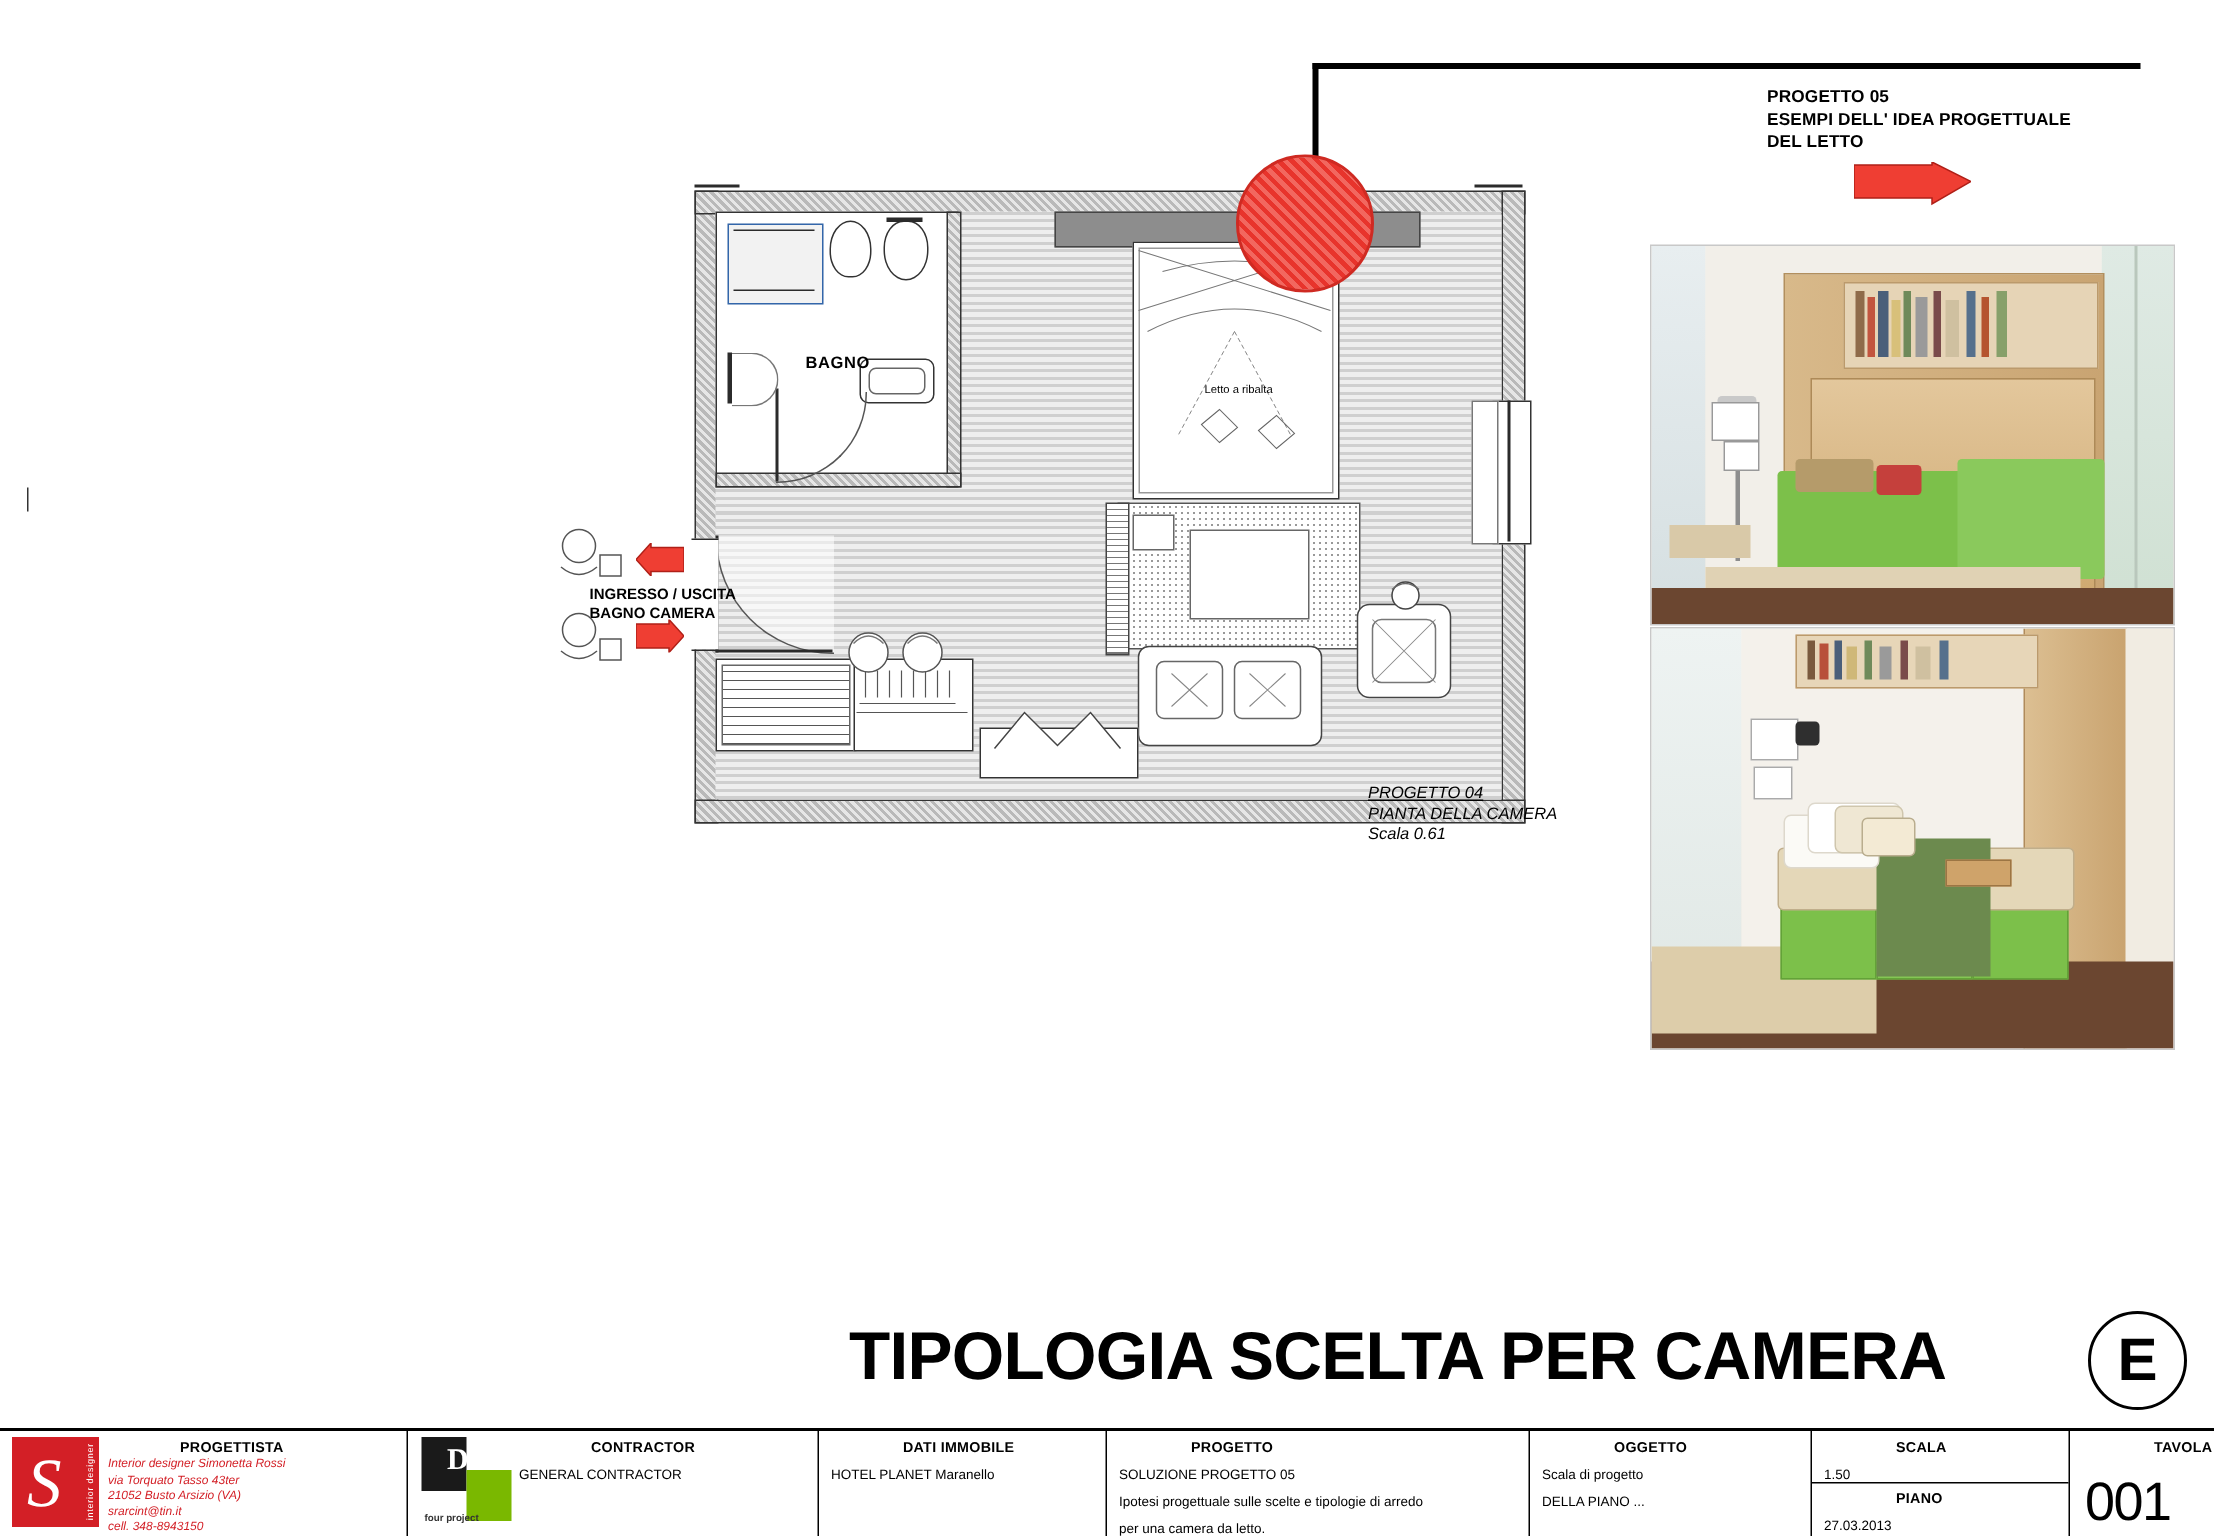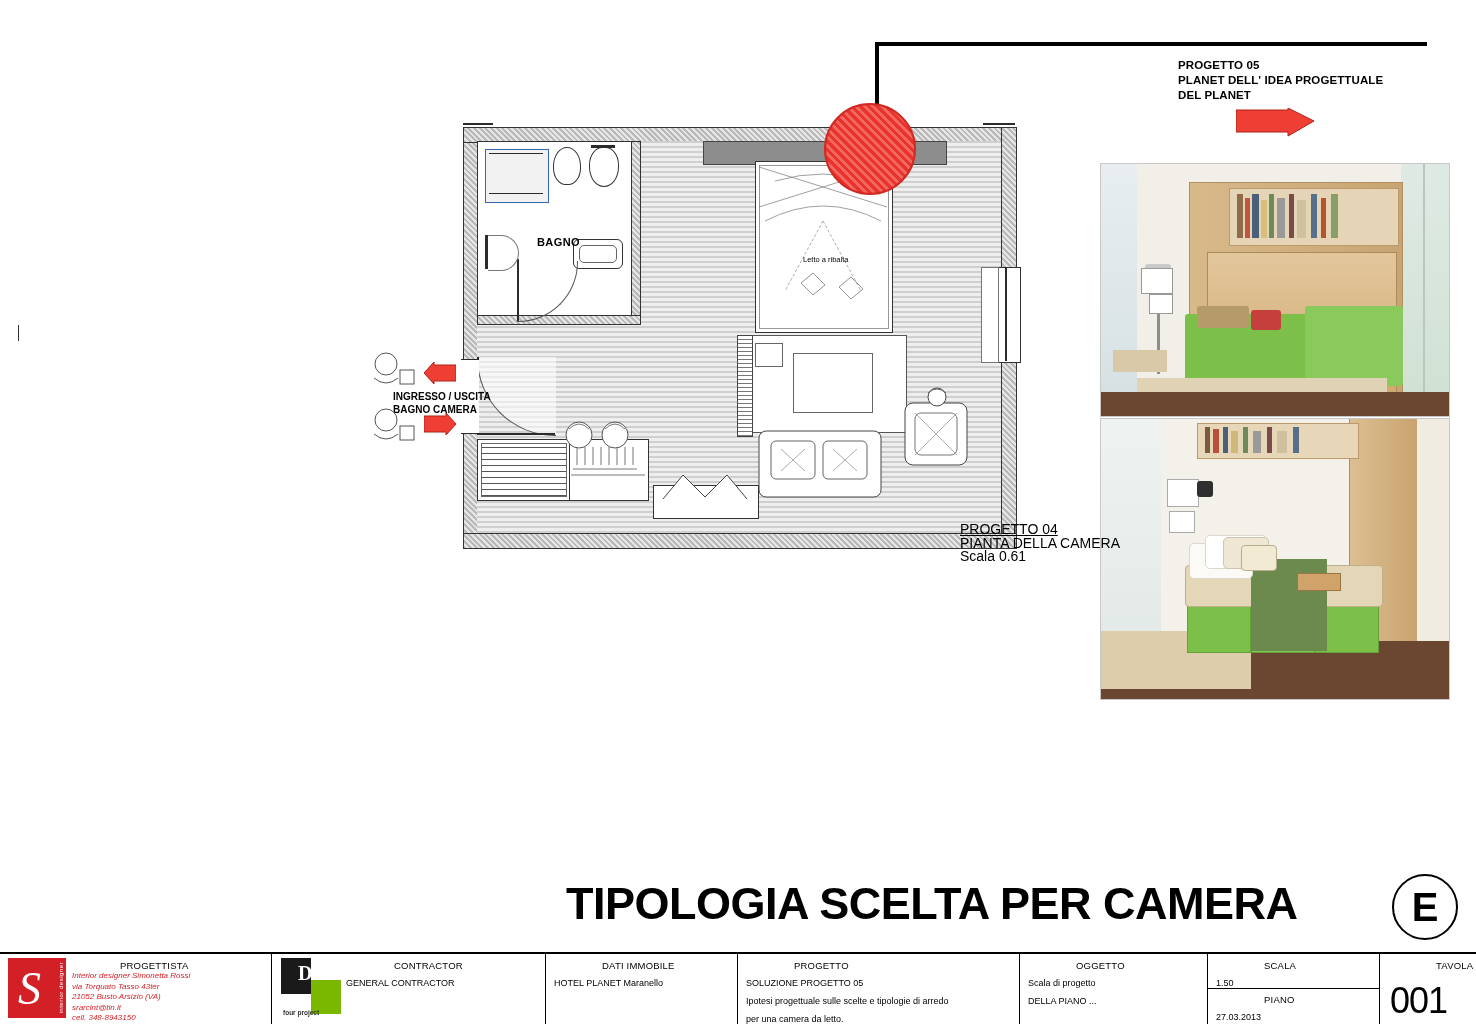--- a/index.html
+++ b/index.html
@@ -38,34 +38,34 @@
   .room-floor{position:absolute;background:repeating-linear-gradient(0deg,#cfcfcf 0 2px,#eeeeee 2px 5px);}
   .thinline{position:absolute;background:#2b2b2b;}
   .whitebox{position:absolute;background:#fff;border:1px solid #333;}
   .lightbox{position:absolute;background:#f2f2f2;border:1px solid #555;}
 
   
   .plan-label{position:absolute;font-size:10px;}
   #label-bagno{left:537px;top:236px;font-size:11px;font-weight:bold;letter-spacing:.4px;}
   #label-letto-ribalta{left:803px;top:255px;font-size:7.5px;}
   #label-ingresso{left:393px;top:390px;font-size:10px;font-weight:bold;line-height:13px;}
-  #label-progetto04{left:960px;top:523px;font-size:14px;line-height:13.5px;}
+  #label-progetto04{left:912px;top:523px;font-size:11px;line-height:13.5px;font-style:italic;}
 
   .red-arrow-left{position:absolute;width:32px;height:22px;}
   .red-arrow-right{position:absolute;width:32px;height:22px;}
 
   
   #main-title{left:566px;top:878px;font-size:45px;font-weight:bold;letter-spacing:-0.5px;white-space:nowrap;}
   #title-letter-circle{left:1392px;top:874px;width:62px;height:62px;border:2px solid #000;border-radius:50%;
       display:flex;align-items:center;justify-content:center;font-size:40px;font-weight:bold;}
 
   
   #bottom-bar{left:0;top:952px;width:1476px;height:72px;border-top:2px solid #000;background:#fff;}
   .cell{position:absolute;top:0;height:72px;border-right:1px solid #000;box-sizing:border-box;padding:6px 8px 0 8px;}
-  .cell-title{font-size:9.5px;font-weight:normal;letter-spacing:.2px;padding-left:48px;}
+  .cell-title{font-size:9.5px;font-weight:bold;letter-spacing:.2px;padding-left:48px;}
   .cell-text{font-size:9px;line-height:12px;margin-top:6px;}
   .red-text{color:#d31f26;font-size:8px;line-height:10.5px;font-style:italic;}
 
   #logo-sr{left:8px;top:958px;width:58px;height:60px;background:#d31f26;}
   #logo-sr .s{position:absolute;left:10px;top:4px;color:#fff;font-size:46px;font-family:"Liberation Serif",serif;font-style:italic;}
   #logo-sr .vtext{position:absolute;right:2px;bottom:4px;color:#fff;font-size:6px;
       writing-mode:vertical-rl;transform:rotate(180deg);letter-spacing:.5px;}
 
   #logo-fp{left:281px;top:958px;width:62px;height:58px;}
   #logo-fp .blk{position:absolute;left:0;top:0;width:30px;height:36px;background:#1a1a1a;}
@@ -79,22 +79,22 @@
 </style>
 </head>
 <body>
 
 <div class="abs" id="leader-horizontal"></div>
 <div class="abs" id="leader-vertical"></div>
 <div class="left-tick"></div>
 
 <div class="abs" id="project-note">
   <div>PROGETTO 05</div>
-  <div>PLANET DELL' IDEA PROGETTUALE</div>
-  <div>DEL PLANET</div>
+  <div>ESEMPI DELL' IDEA PROGETTUALE</div>
+  <div>DEL LETTO</div>
 </div>
 
 <svg class="abs" id="red-arrow-down" viewBox="0 0 78 30">
   <polygon points="0,2 52,2 52,0 78,13 52,28 52,24 0,24" fill="#ef3e33" stroke="#b02018" stroke-width="1"></polygon>
 </svg>
 
 <div class="photo" id="photo-top">
 
   <div class="ph" style="left:0;top:0;width:36px;height:252px;background:linear-gradient(#e8eef0,#d5dfe1);"></div>
 

